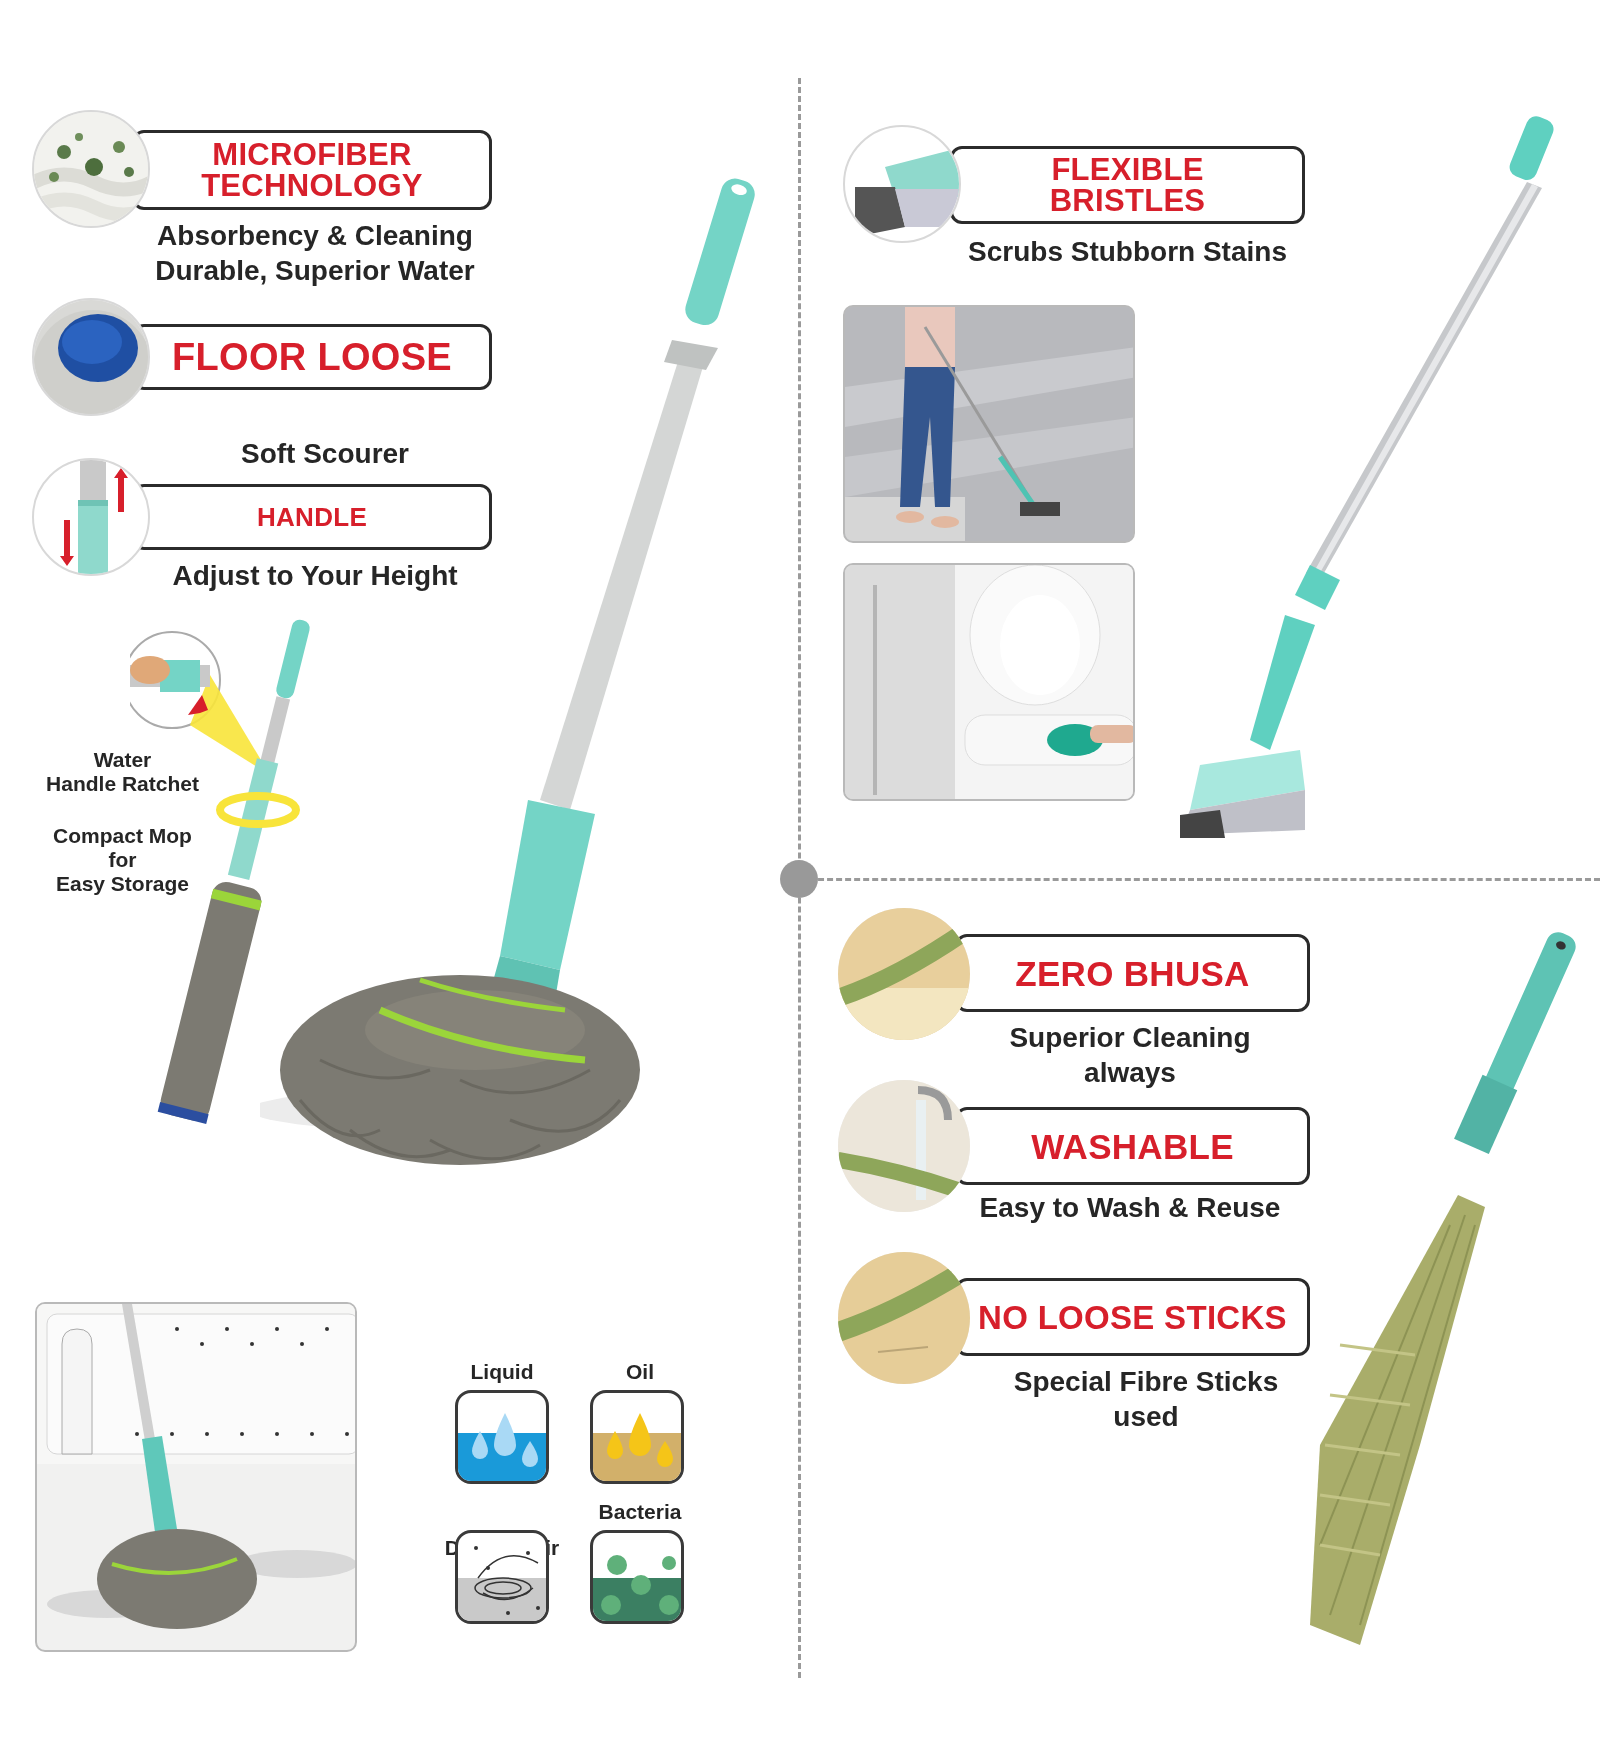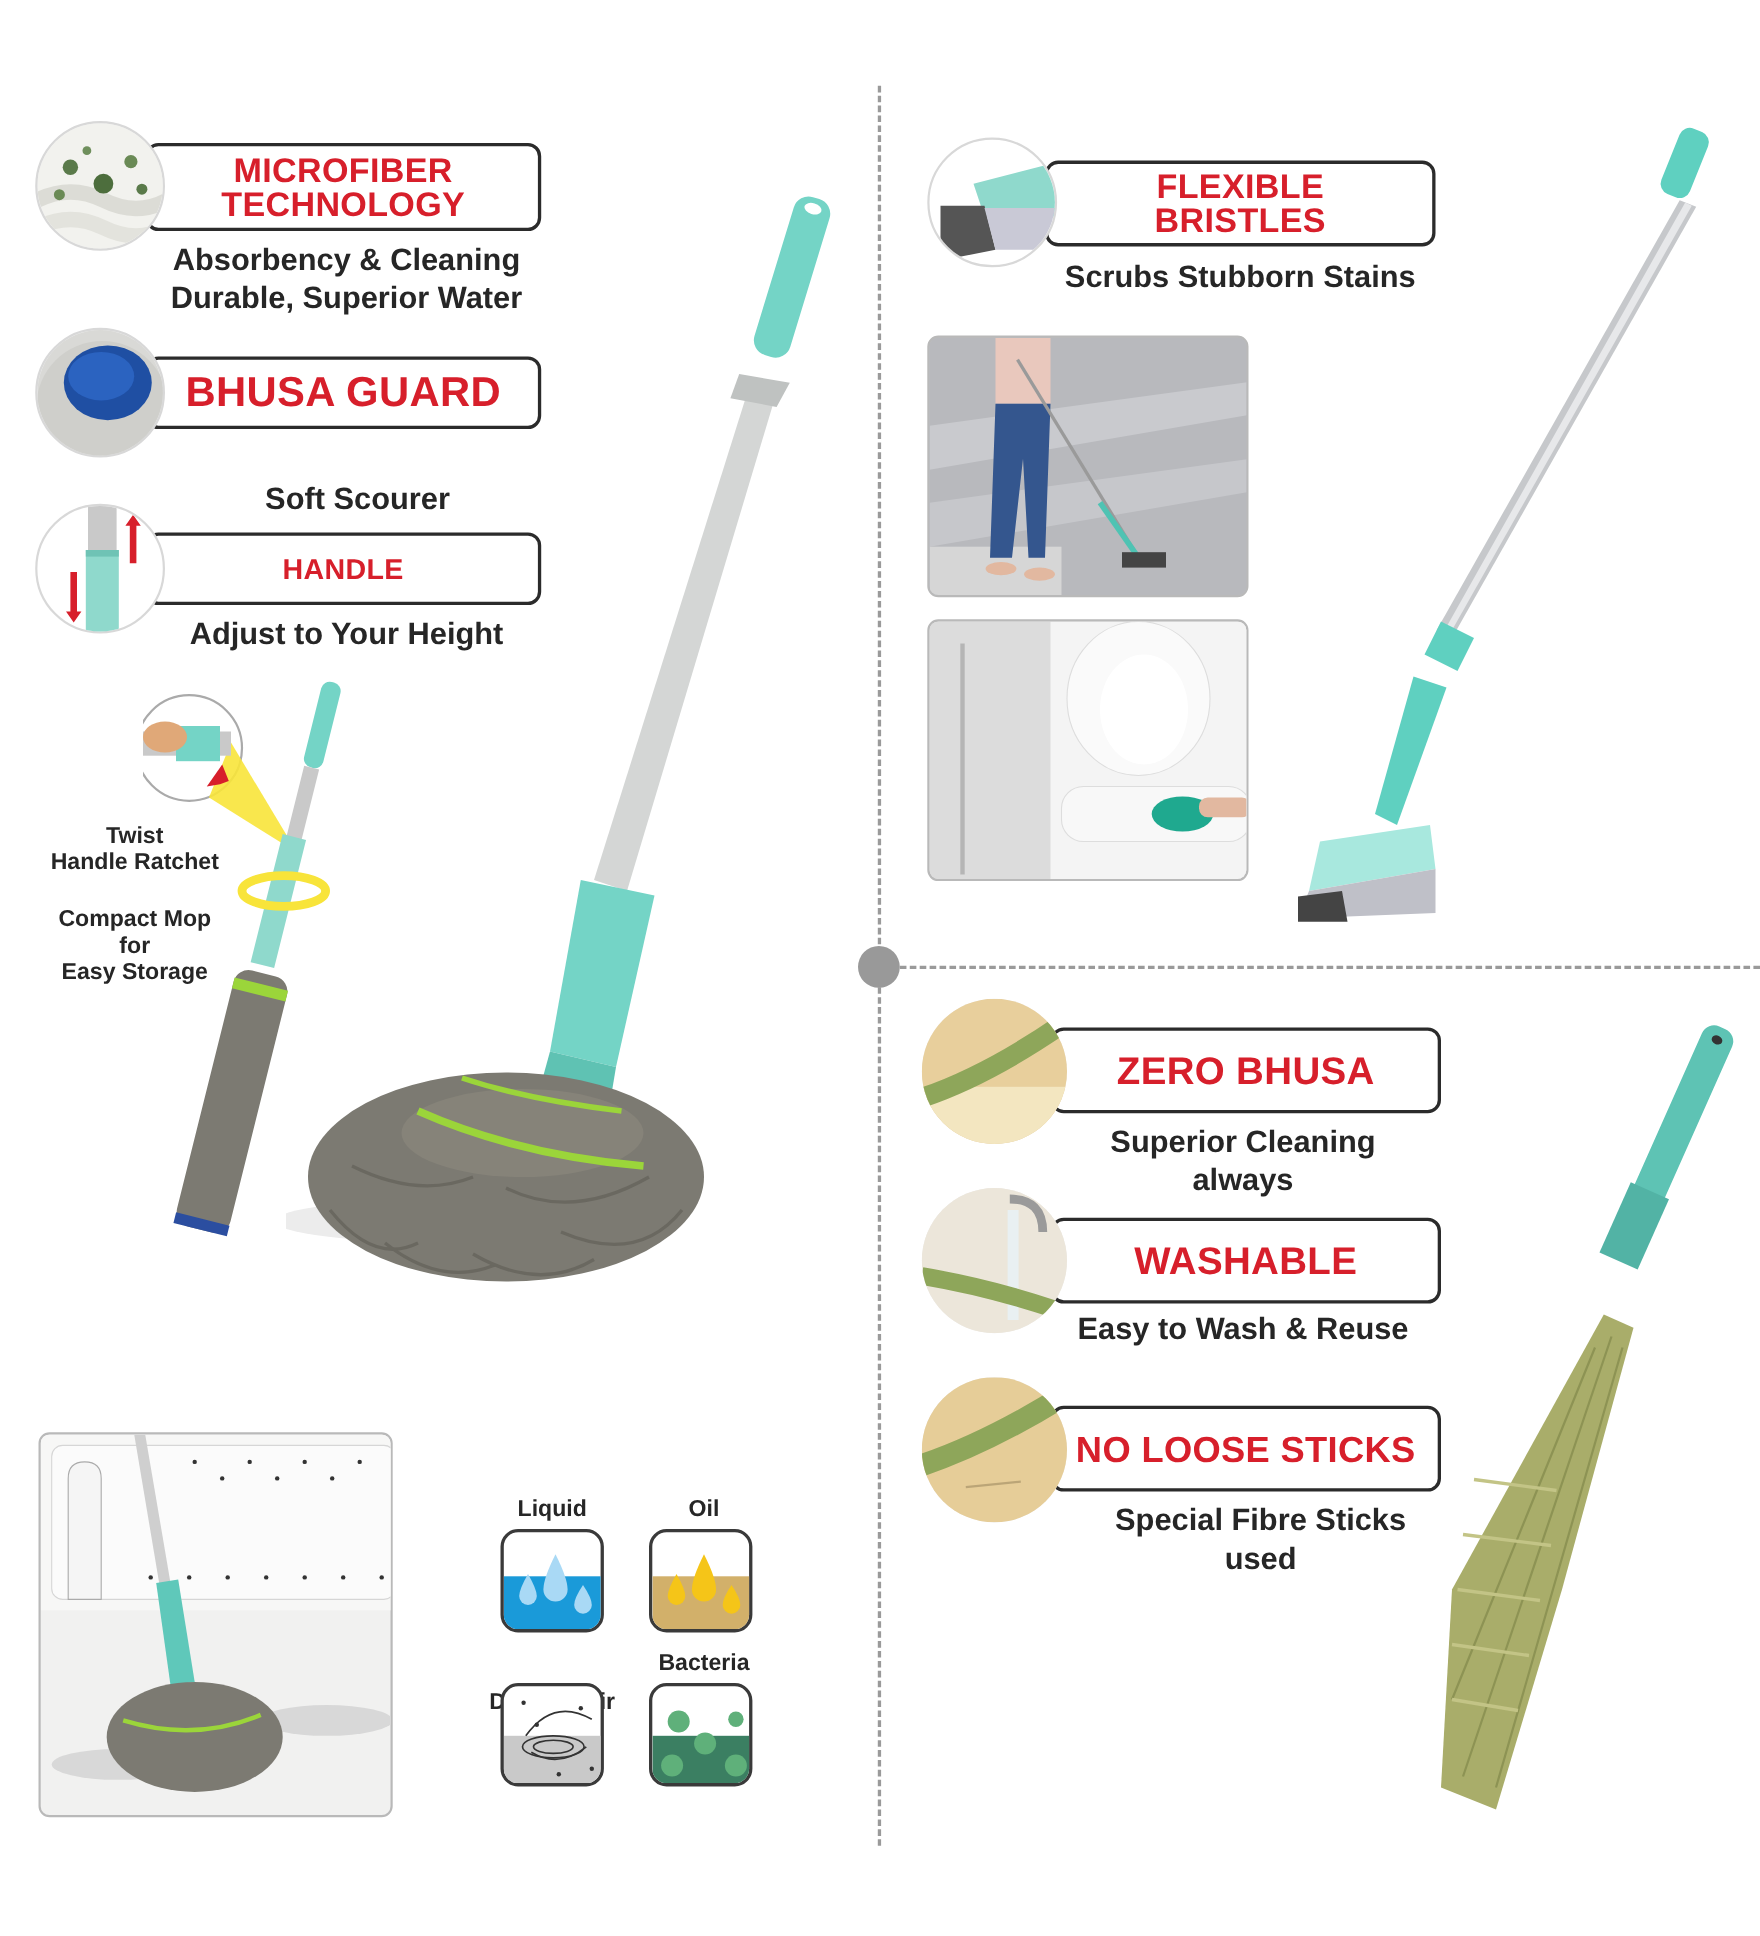--- a/index.html
+++ b/index.html
@@ -63,21 +63,21 @@
     </svg>
   </div>
   <div class="desc" style="left:130px;top:218px;width:370px;font-size:28px;">
     <div>Absorbency &amp; Cleaning</div>
     <div>Durable, Superior Water</div>
   </div>
 </div>
 
 <div class="feature" style="left:0;top:0;">
   <div class="pill" style="left:132px;top:324px;width:360px;height:66px;font-size:38px;">
-    <span>BHUSA GUARD</span>
+    <span>FLOOR LOOSE</span>
   </div>
   <div class="thumb" style="left:32px;top:298px;width:118px;height:118px;">
     <svg width="118" height="118" viewBox="0 0 118 118">
       <rect width="118" height="118" fill="#d9d9d6"></rect>
       <circle cx="59" cy="70" r="60" fill="#cfcfcb"></circle>
       <ellipse cx="64" cy="48" rx="40" ry="34" fill="#1f4fa3"></ellipse>
       <ellipse cx="58" cy="42" rx="30" ry="22" fill="#2b63c0"></ellipse>
     </svg>
   </div>
   <div class="desc" style="left:180px;top:400px;width:290px;font-size:28px;margin-top:36px;">
@@ -149,21 +149,21 @@
 
   <ellipse cx="128" cy="195" rx="38" ry="14" fill="none" stroke="#f8e43a" stroke-width="8"></ellipse>
 
   <g transform="rotate(14 110 270)">
     <rect x="85" y="270" width="50" height="240" rx="14" fill="#7c7a72"></rect>
     <rect x="85" y="280" width="50" height="10" fill="#9bd53a"></rect>
     <rect x="85" y="500" width="50" height="10" fill="#2b4ea0"></rect>
   </g>
 </svg>
 <div class="ann" style="left:30px;top:748px;width:185px;font-size:21px;">
-  <div>Twist</div>
+  <div>Water</div>
   <div>Handle Ratchet</div>
 </div>
 <div class="ann" style="left:30px;top:824px;width:185px;font-size:21px;">
   <div>Compact Mop</div>
   <div>for</div>
   <div>Easy Storage</div>
 </div>
 
 <div class="photo" style="left:35px;top:1302px;width:322px;height:350px;background:#f1f1f0;">
   <svg width="322" height="350" viewBox="0 0 322 350">

